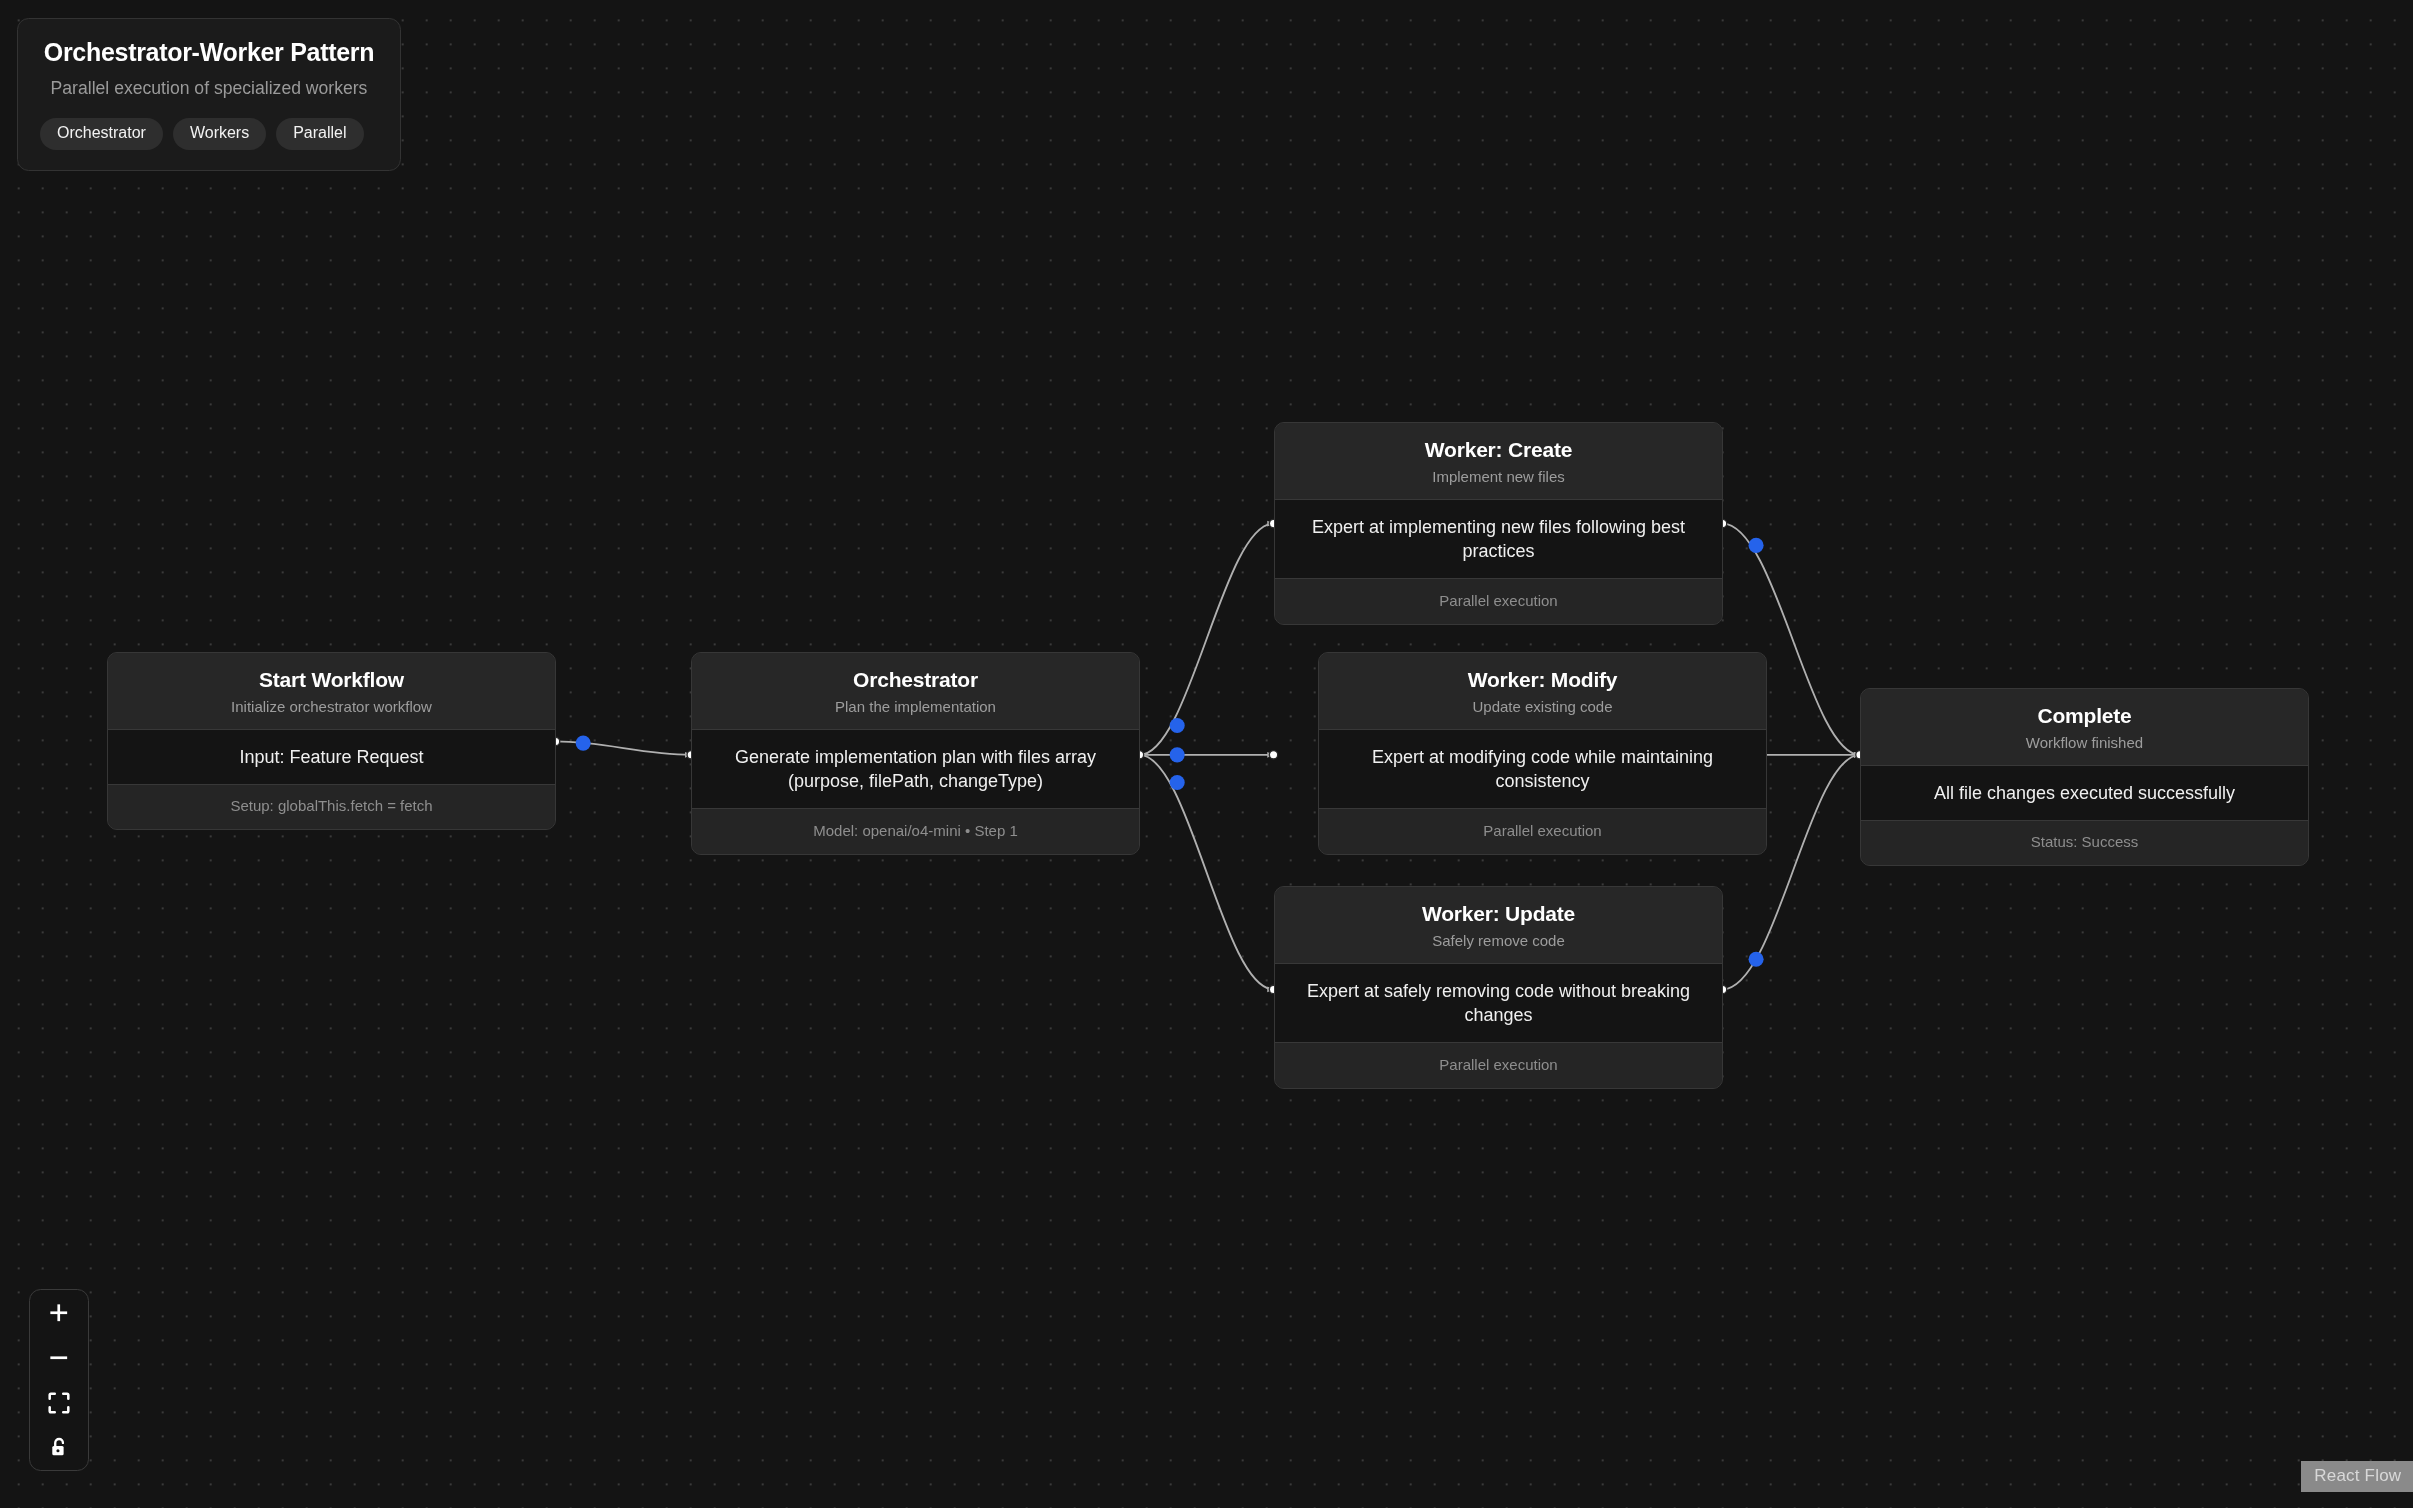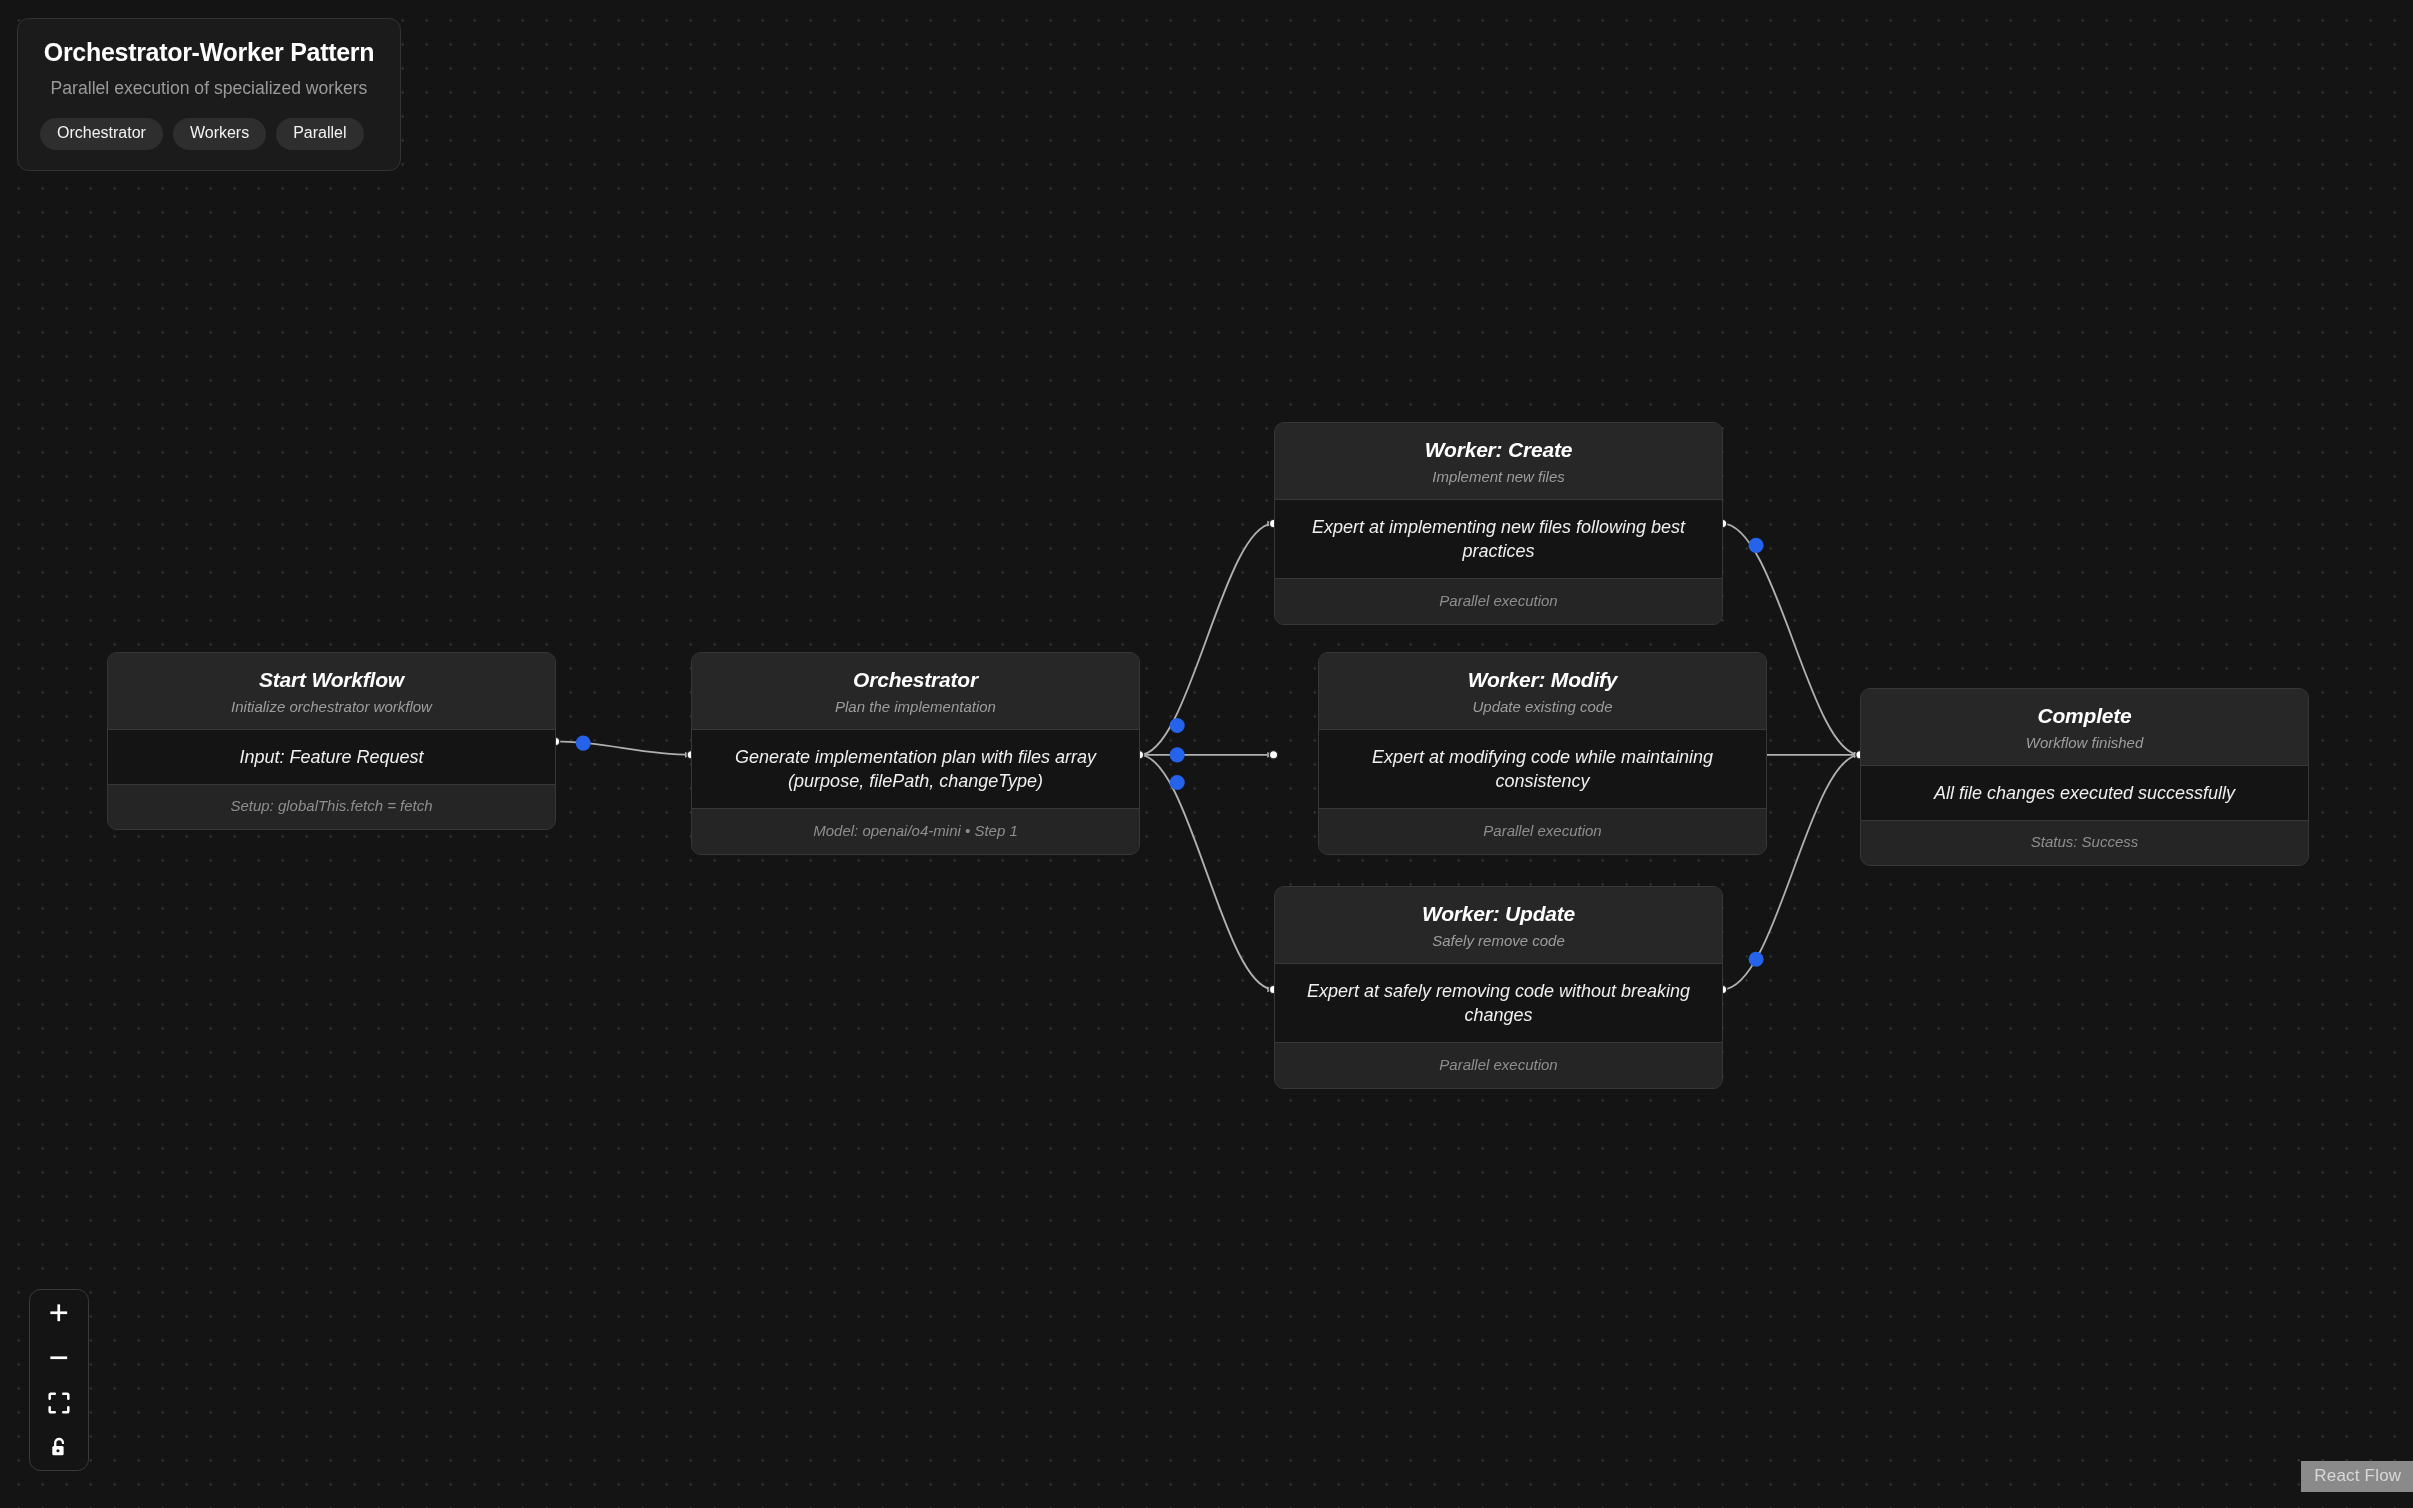--- a/index.html
+++ b/index.html
@@ -49,21 +49,20 @@
 
   
   .node {
     position: absolute;
     width: 449px;
     background: #262626;
     border: 0.8px solid #373737;
     border-radius: 10px;
     overflow: hidden;
     z-index: 20;
-    font-style: italic;
   }
   .node-header { background: #272727; padding: 15px 20px 13.4px 20px; }
   .node-title {
     font-size: 21px; font-weight: bold; color: #ffffff;
     letter-spacing: -0.2px; line-height: 1.15;
   }
   .node-sub { font-size: 15px; color: #9d9d9d; margin-top: 5.9px; line-height: 1.2; }
   .node-body {
     background: #141414; border-top: 0.8px solid #383838; border-bottom: 0.8px solid #383838;
     padding: 14.2px 20px 14.2px 20px;

